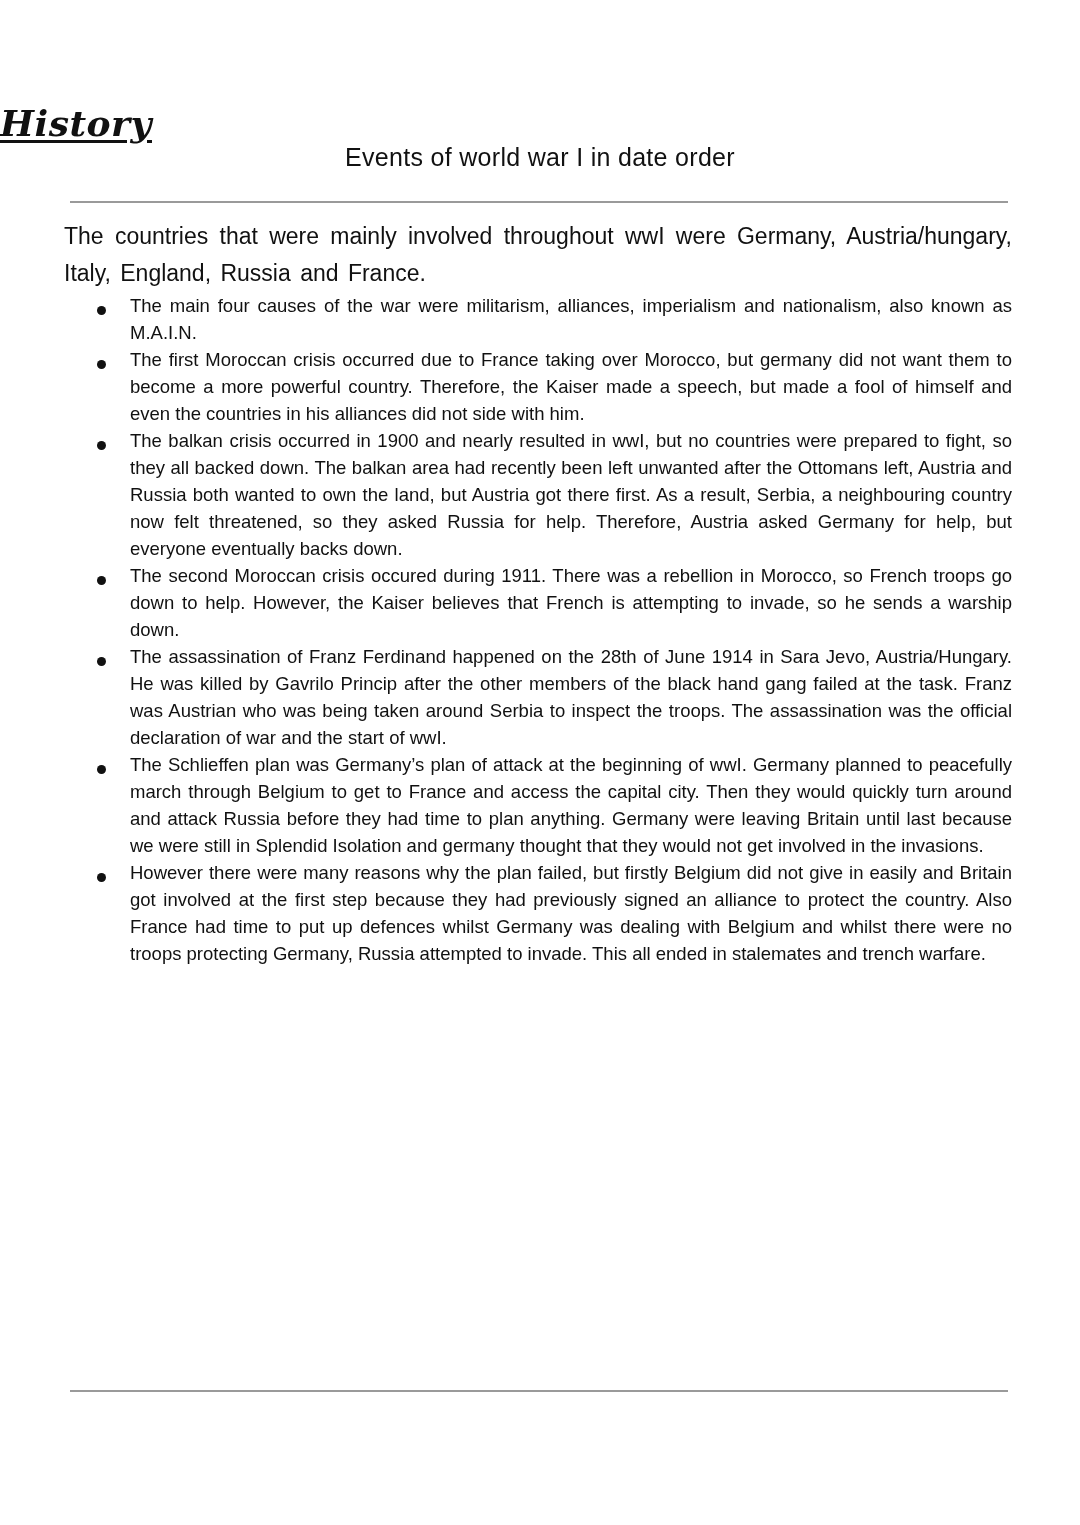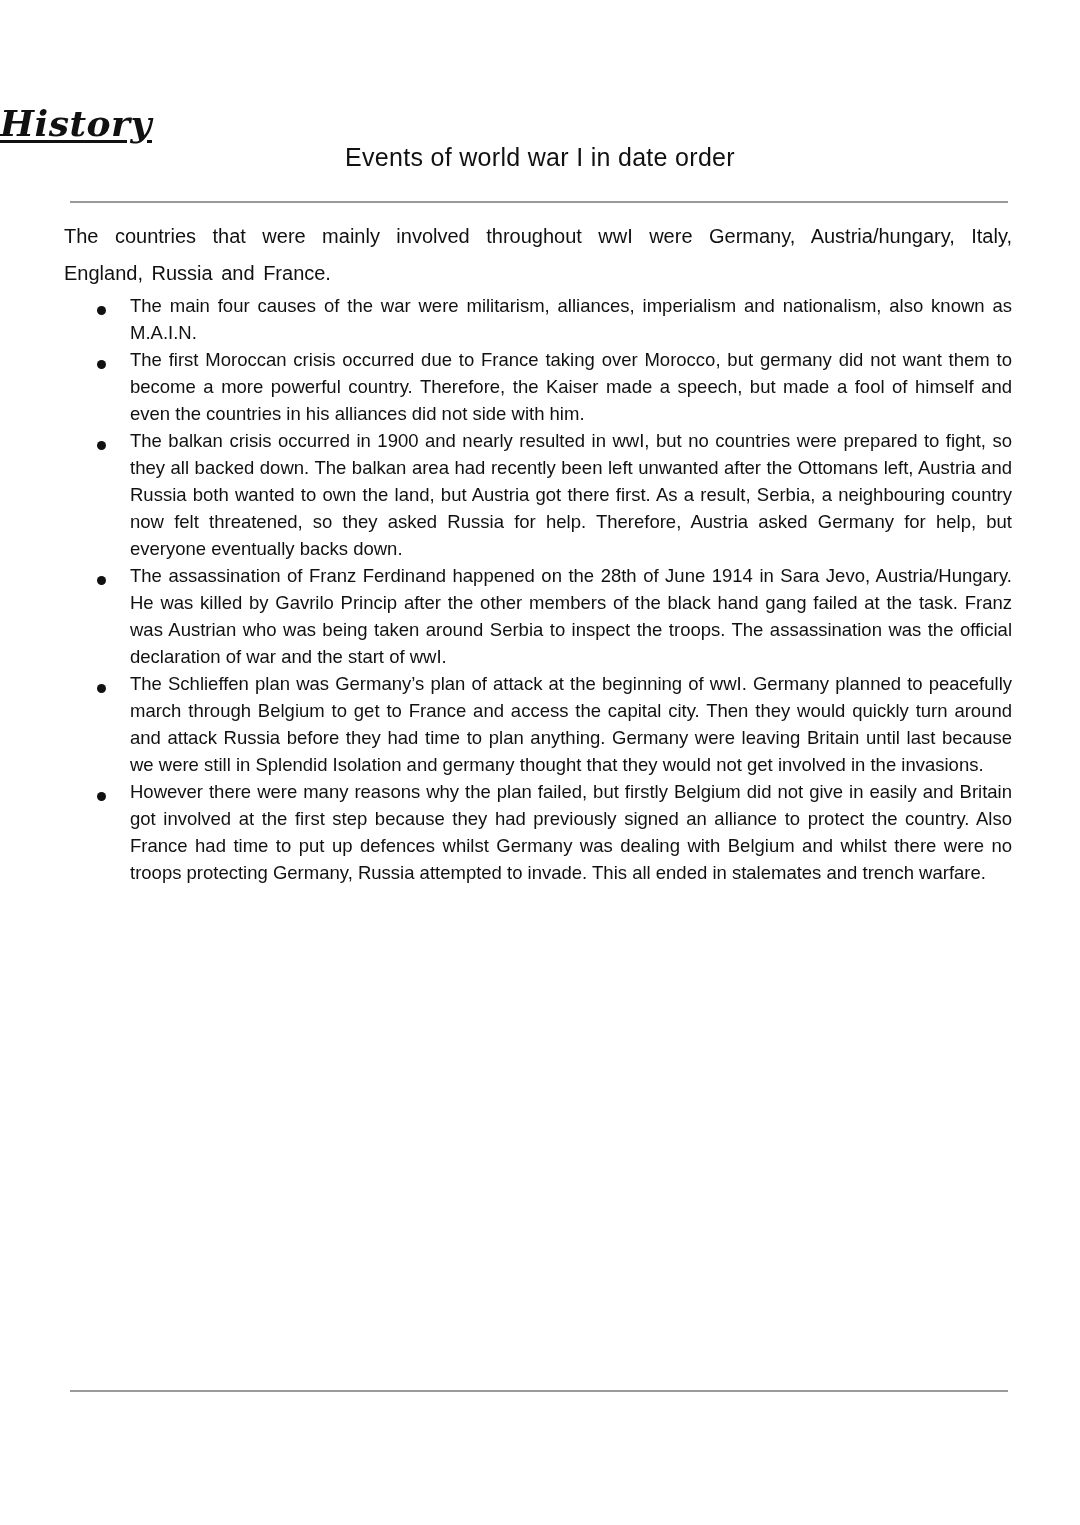--- a/index.html
+++ b/index.html
@@ -56,21 +56,21 @@
       position: absolute;
       top: 218px;
       left: 64px;
       width: 948px;
       font-size: 19.5px;
       line-height: 35px;
     }
     .intro {
       margin: 0;
       text-align: justify;
-      font-size: 20px;
+      font-size: 23px;
       line-height: 37px;
       word-spacing: 3px;
     }
     ul.events {
       list-style: none;
       margin: 0;
       padding: 0 0 0 66px;
     }
     ul.events li {
       position: relative;
@@ -106,20 +106,24 @@
     <li>
       <span class="bullet"></span>
       <span>The first Moroccan crisis occurred due to France taking over Morocco, but germany did not want them to become a more powerful country. Therefore, the Kaiser made a speech, but made a fool of himself and even the countries in his alliances did not side with him.</span>
     </li>
     <li>
       <span class="bullet"></span>
       <span>The balkan crisis occurred in 1900 and nearly resulted in wwI, but no countries were prepared to fight, so they all backed down. The balkan area had recently been left unwanted after the Ottomans left, Austria and Russia both wanted to own the land, but Austria got there first. As a result, Serbia, a neighbouring country now felt threatened, so they asked Russia for help. Therefore, Austria asked Germany for help, but everyone eventually backs down.</span>
     </li>
     <li>
       <span class="bullet"></span>
+      <span>The second Moroccan crisis occured during 1911. There was a rebellion in Morocco, so French troops go down to help. However, the Kaiser believes that French is attempting to invade, so he sends a warship down.</span>
+    </li>
+    <li>
+      <span class="bullet"></span>
       <span>The assassination of Franz Ferdinand happened on the 28th of June 1914 in Sara Jevo, Austria/Hungary. He was killed by Gavrilo Princip after the other members of the black hand gang failed at the task. Franz was Austrian who was being taken around Serbia to inspect the troops. The assassination was the official declaration of war and the start of wwI.</span>
     </li>
     <li>
       <span class="bullet"></span>
       <span>The Schlieffen plan was Germany’s plan of attack at the beginning of wwI. Germany planned to peacefully march through Belgium to get to France and access the capital city. Then they would quickly turn around and attack Russia before they had time to plan anything. Germany were leaving Britain until last because we were still in Splendid Isolation and germany  thought that they would not get involved in the invasions.</span>
     </li>
     <li>
       <span class="bullet"></span>
       <span>However there were many reasons why the plan failed, but firstly Belgium did not give in easily and Britain got involved at the first step because they had previously signed an alliance to protect the country. Also France had time to put up defences whilst Germany was dealing with Belgium and whilst there were no troops protecting Germany, Russia attempted to invade. This all ended in stalemates and trench warfare.</span>
     </li>

